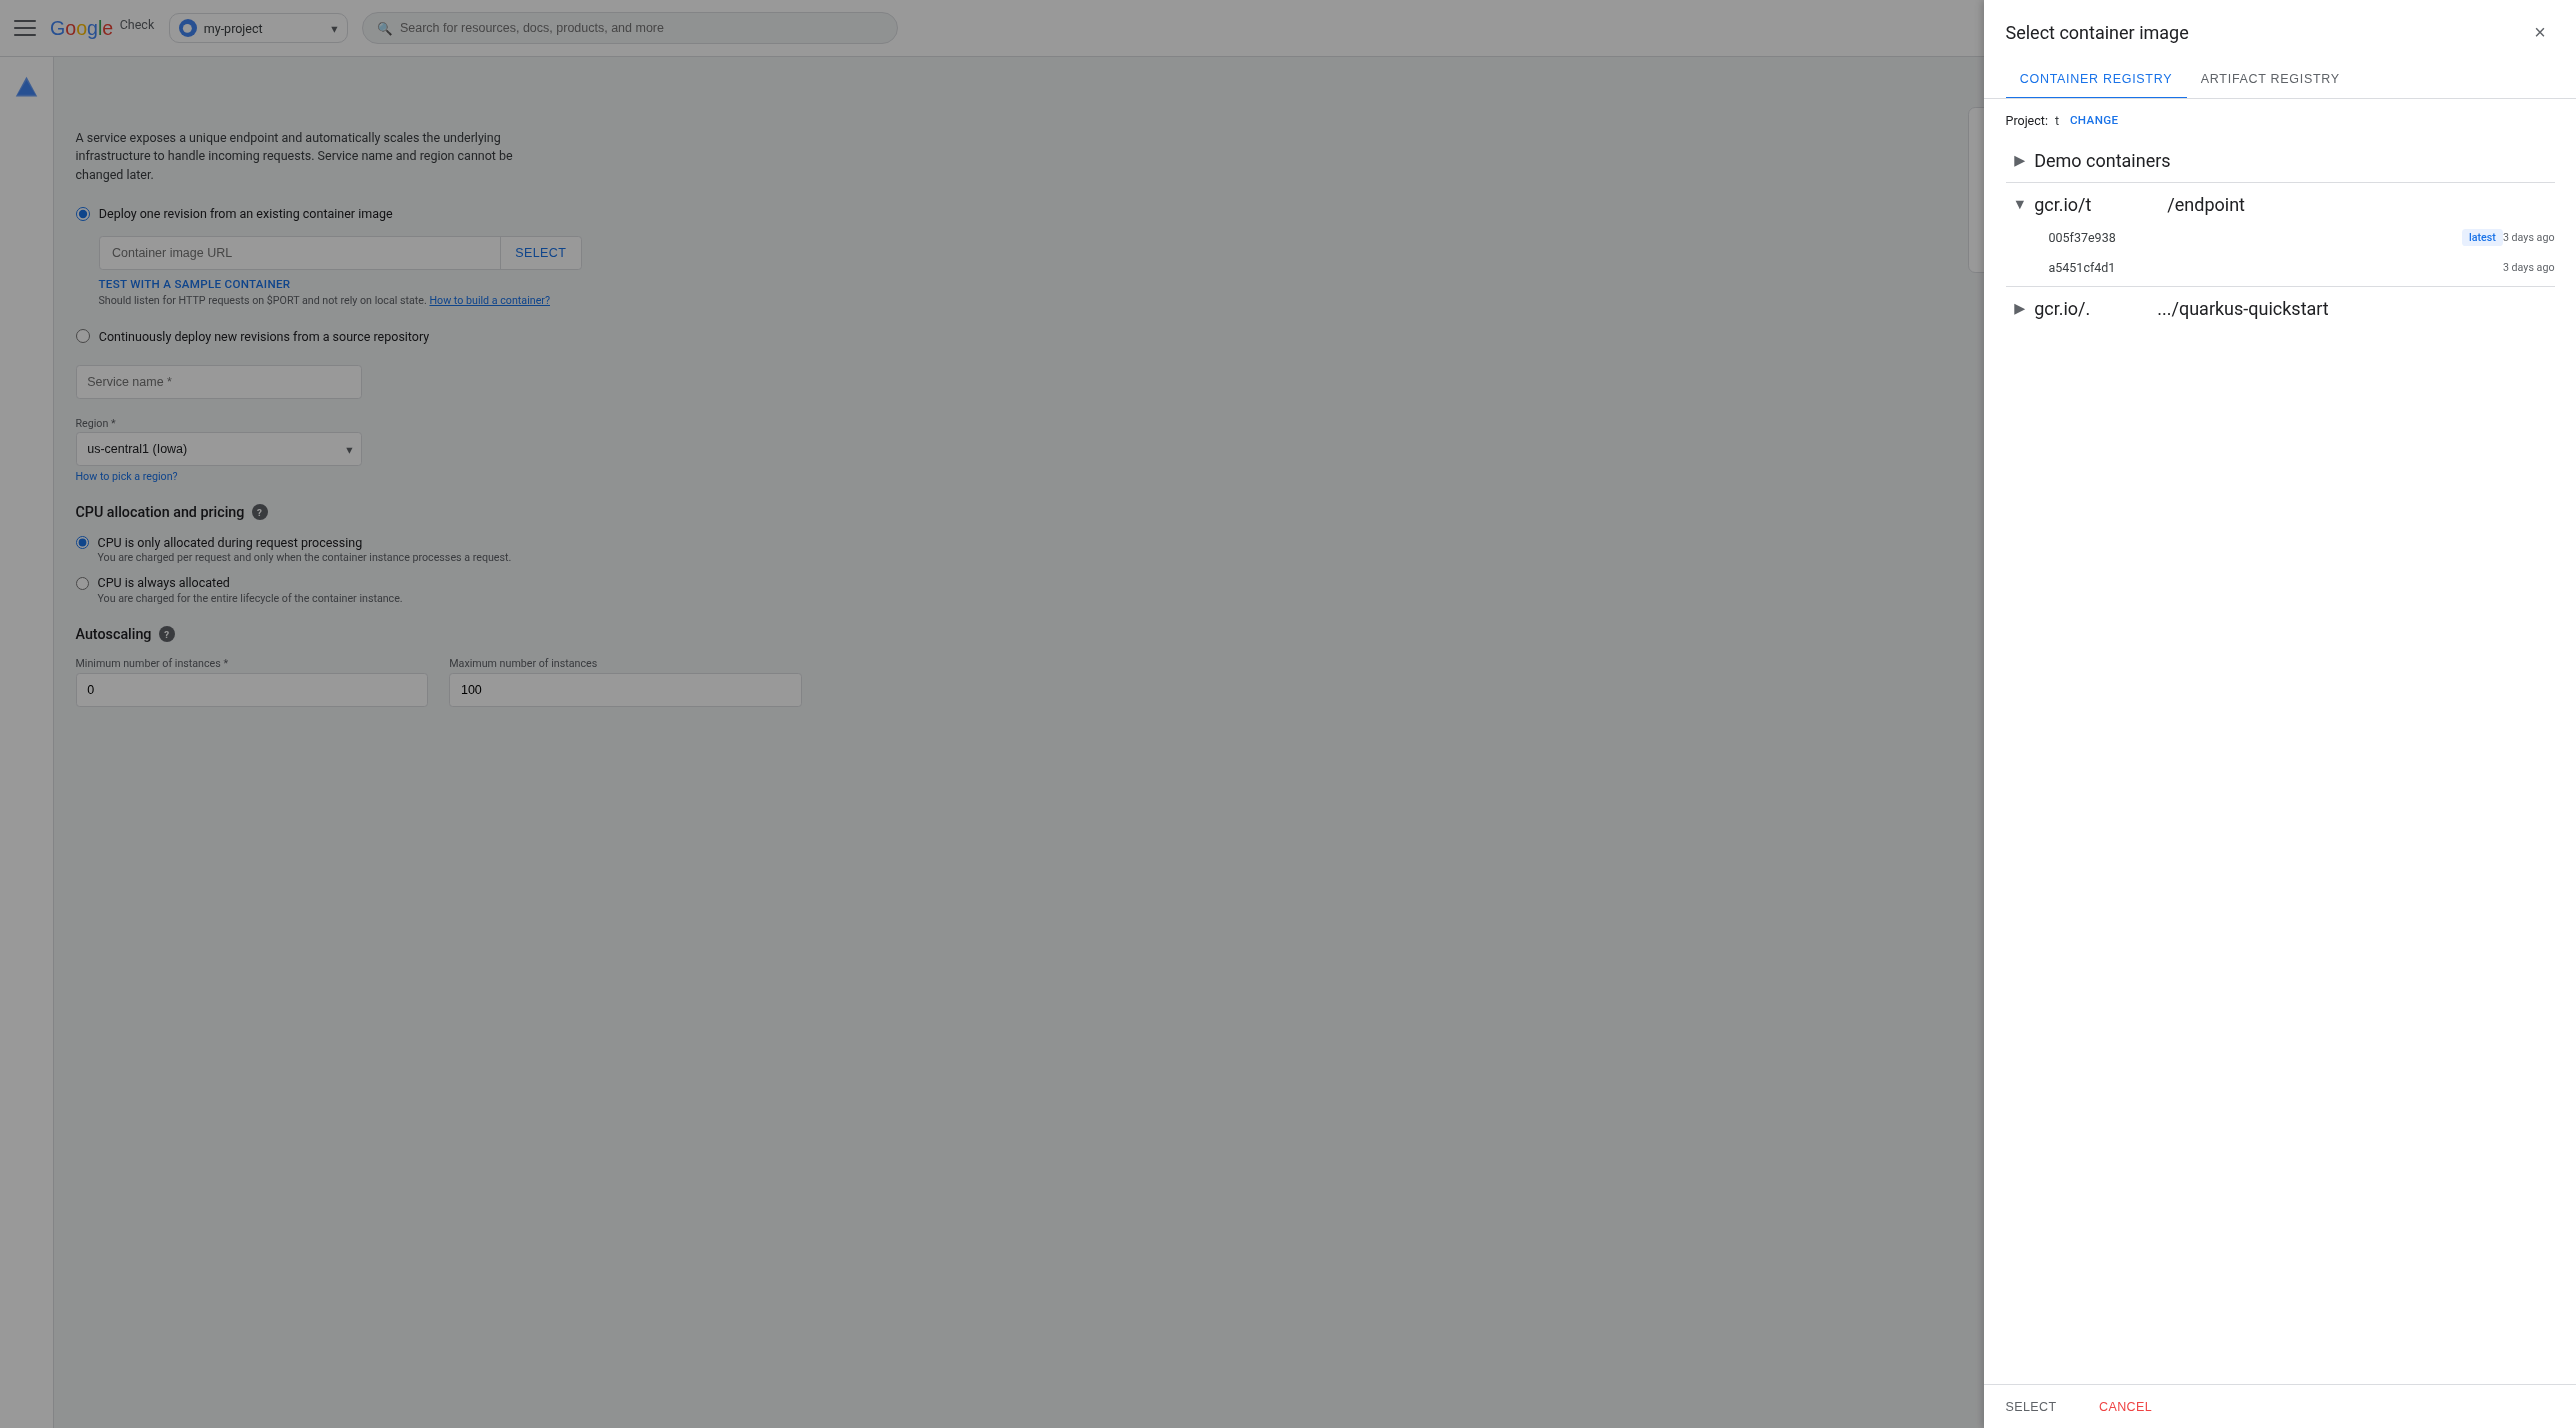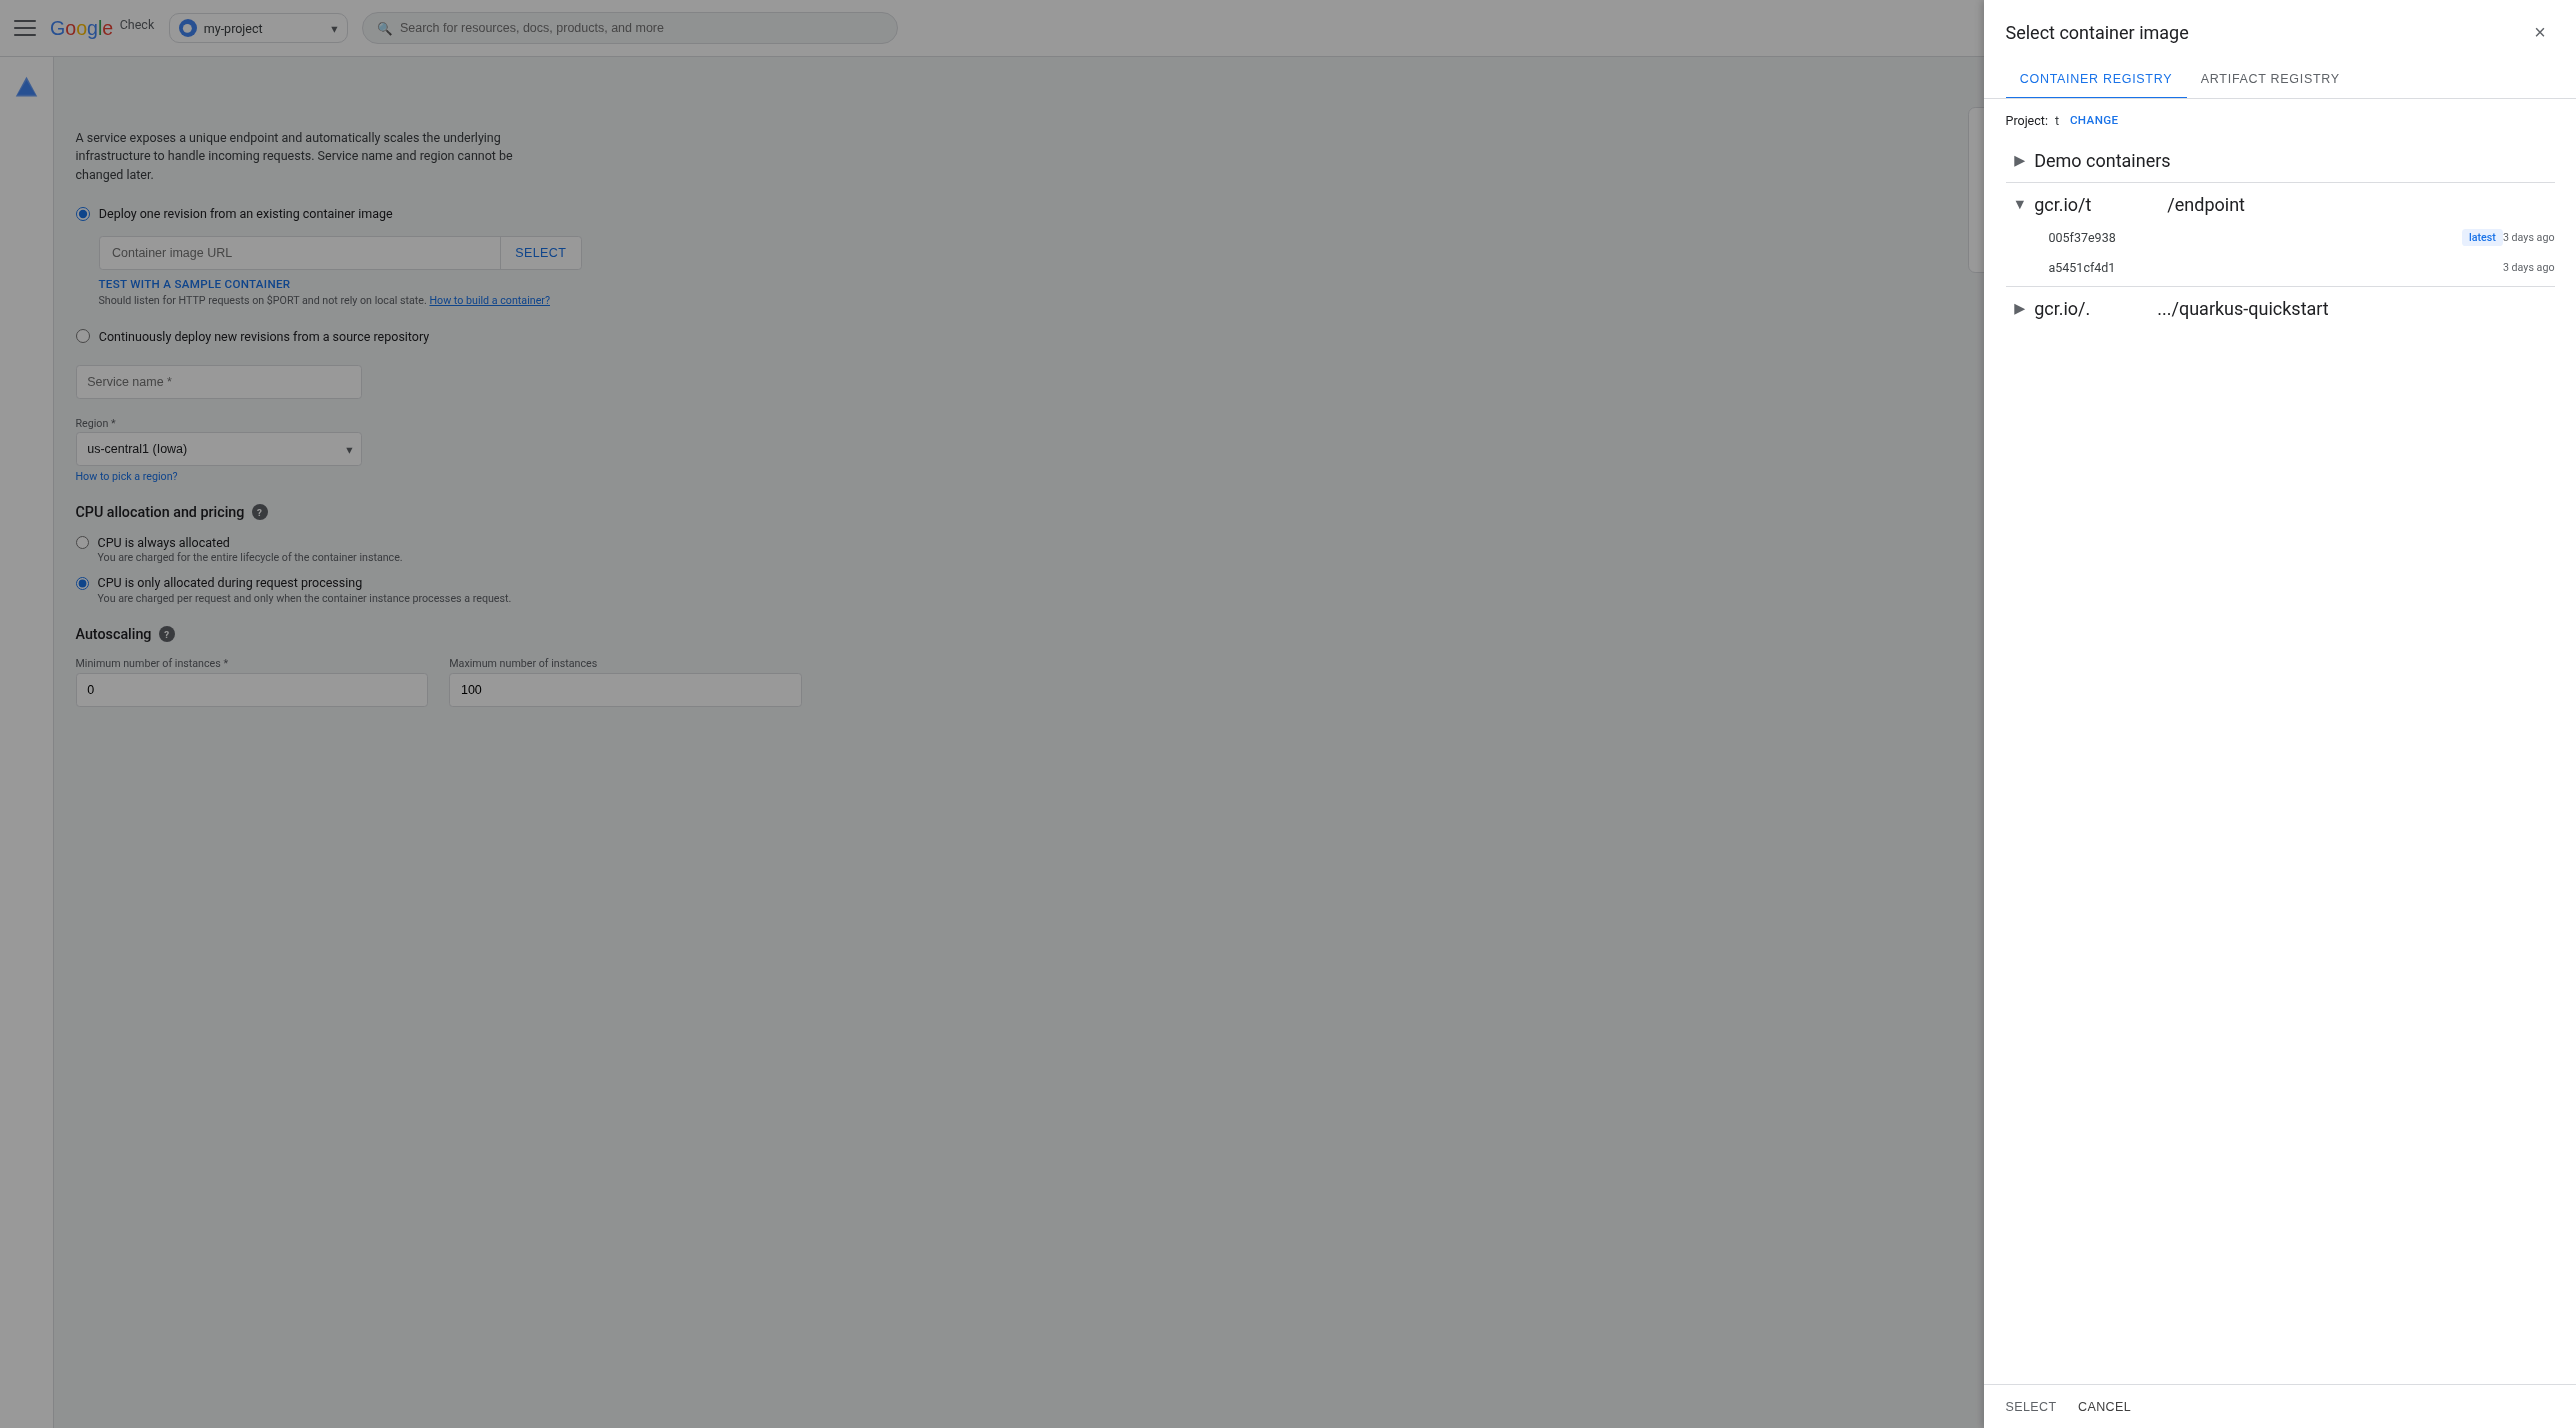--- a/index.html
+++ b/index.html
@@ -268,22 +268,22 @@
     .dialog-footer {
       display: flex; align-items: center; padding: 14.3px 21.5px;
       border-top: 0.9px solid #dadce0;
       gap: 21.5px;
     }
     .footer-select-btn {
       background: none; border: none; color: #5f6368; font-size: 12.5px; font-weight: 500;
       cursor: pointer; letter-spacing: 0.4px;
     }
     .footer-cancel-btn {
-      background: none; border: none; color: #404040; font-size: 12.5px; font-weight: 500;
-      cursor: pointer; letter-spacing: 0.4px;
+      background: none; border: none; color: #ef4444; font-size: 12.5px; font-weight: 500;
+      cursor: pointer; letter-spacing: 0.4px; margin-left: 21px;
     }
 
     .cpu-section { margin-bottom: 18px; }
     .radio-sub-option { display: flex; align-items: flex-start; margin-bottom: 10.7px; }
     .radio-sub-option input[type="radio"] { margin-right: 9px; margin-top: 1.8px; accent-color: #1a73e8; }
     .radio-sub-label { font-size: 12.5px; color: #202124; font-weight: 400; }
     .radio-sub-desc { font-size: 10.7px; color: #5f6368; margin-top: 1.8px; }
 
     .autoscaling-section { margin-top: 21.5px; }
     .number-inputs { display: flex; gap: 21.5px; margin-top: 10.7px; }
@@ -398,31 +398,31 @@
     </div>
 
     <div class="section-divider"></div>
 
     <div class="cpu-section">
       <div class="section-title">
         <span>CPU allocation and pricing</span>
         <span class="help-icon">?</span>
       </div>
       <div class="radio-sub-option">
+        <input type="radio" id="cpu-request" name="cpu-alloc" checked="" style="">
+        <div>
+          <div class="radio-sub-label">CPU is only allocated during request processing</div>
+          <div class="radio-sub-desc">You are charged per request and only when the container instance processes a request.</div>
+        </div>
+      </div>
+      <div class="radio-sub-option">
         <input type="radio" id="cpu-always" name="cpu-alloc" style="">
         <div>
           <div class="radio-sub-label">CPU is always allocated</div>
           <div class="radio-sub-desc">You are charged for the entire lifecycle of the container instance.</div>
-        </div>
-      </div>
-      <div class="radio-sub-option">
-        <input type="radio" id="cpu-request" name="cpu-alloc" checked="" style="">
-        <div>
-          <div class="radio-sub-label">CPU is only allocated during request processing</div>
-          <div class="radio-sub-desc">You are charged per request and only when the container instance processes a request.</div>
         </div>
       </div>
     </div>
 
     <div class="autoscaling-section">
       <div class="section-title">
         <span>Autoscaling</span>
         <span class="help-icon">?</span>
       </div>
       <div class="number-inputs">

